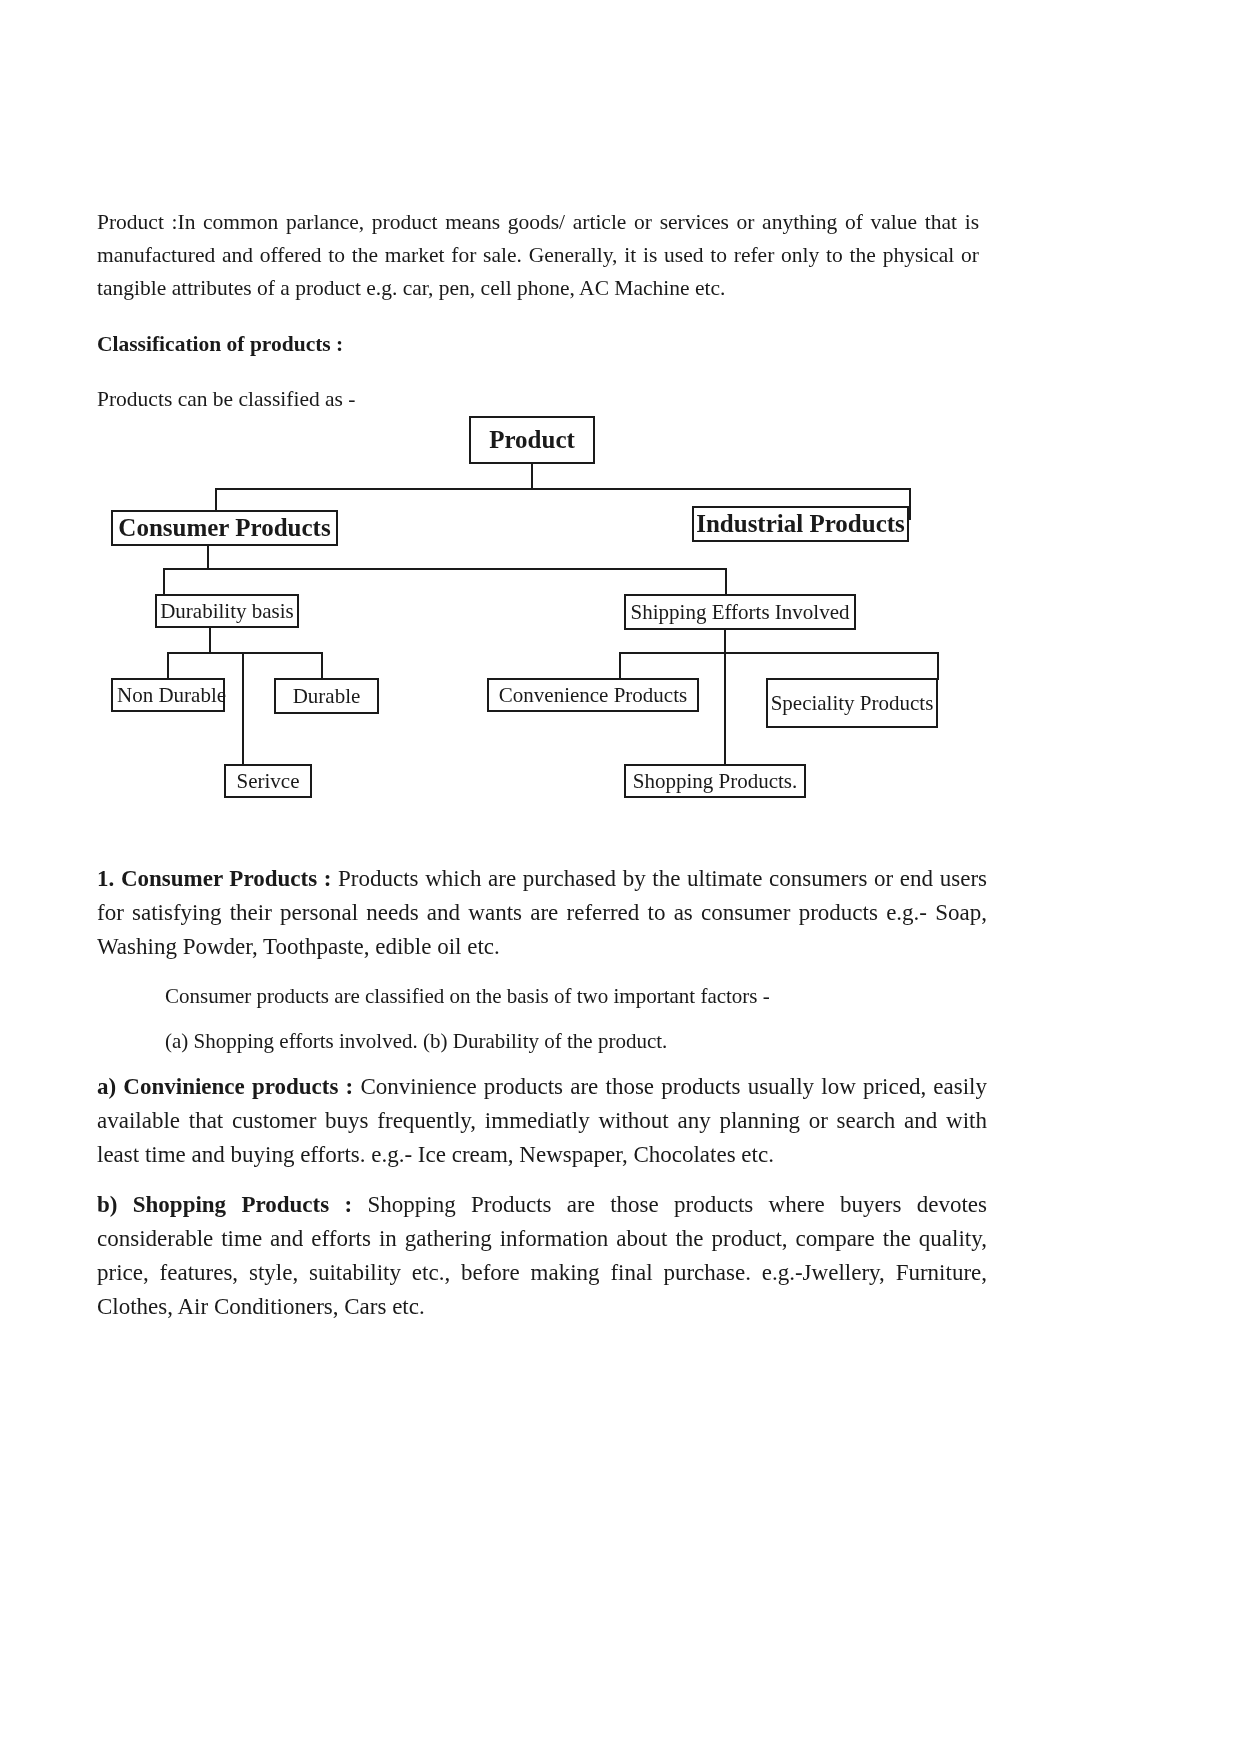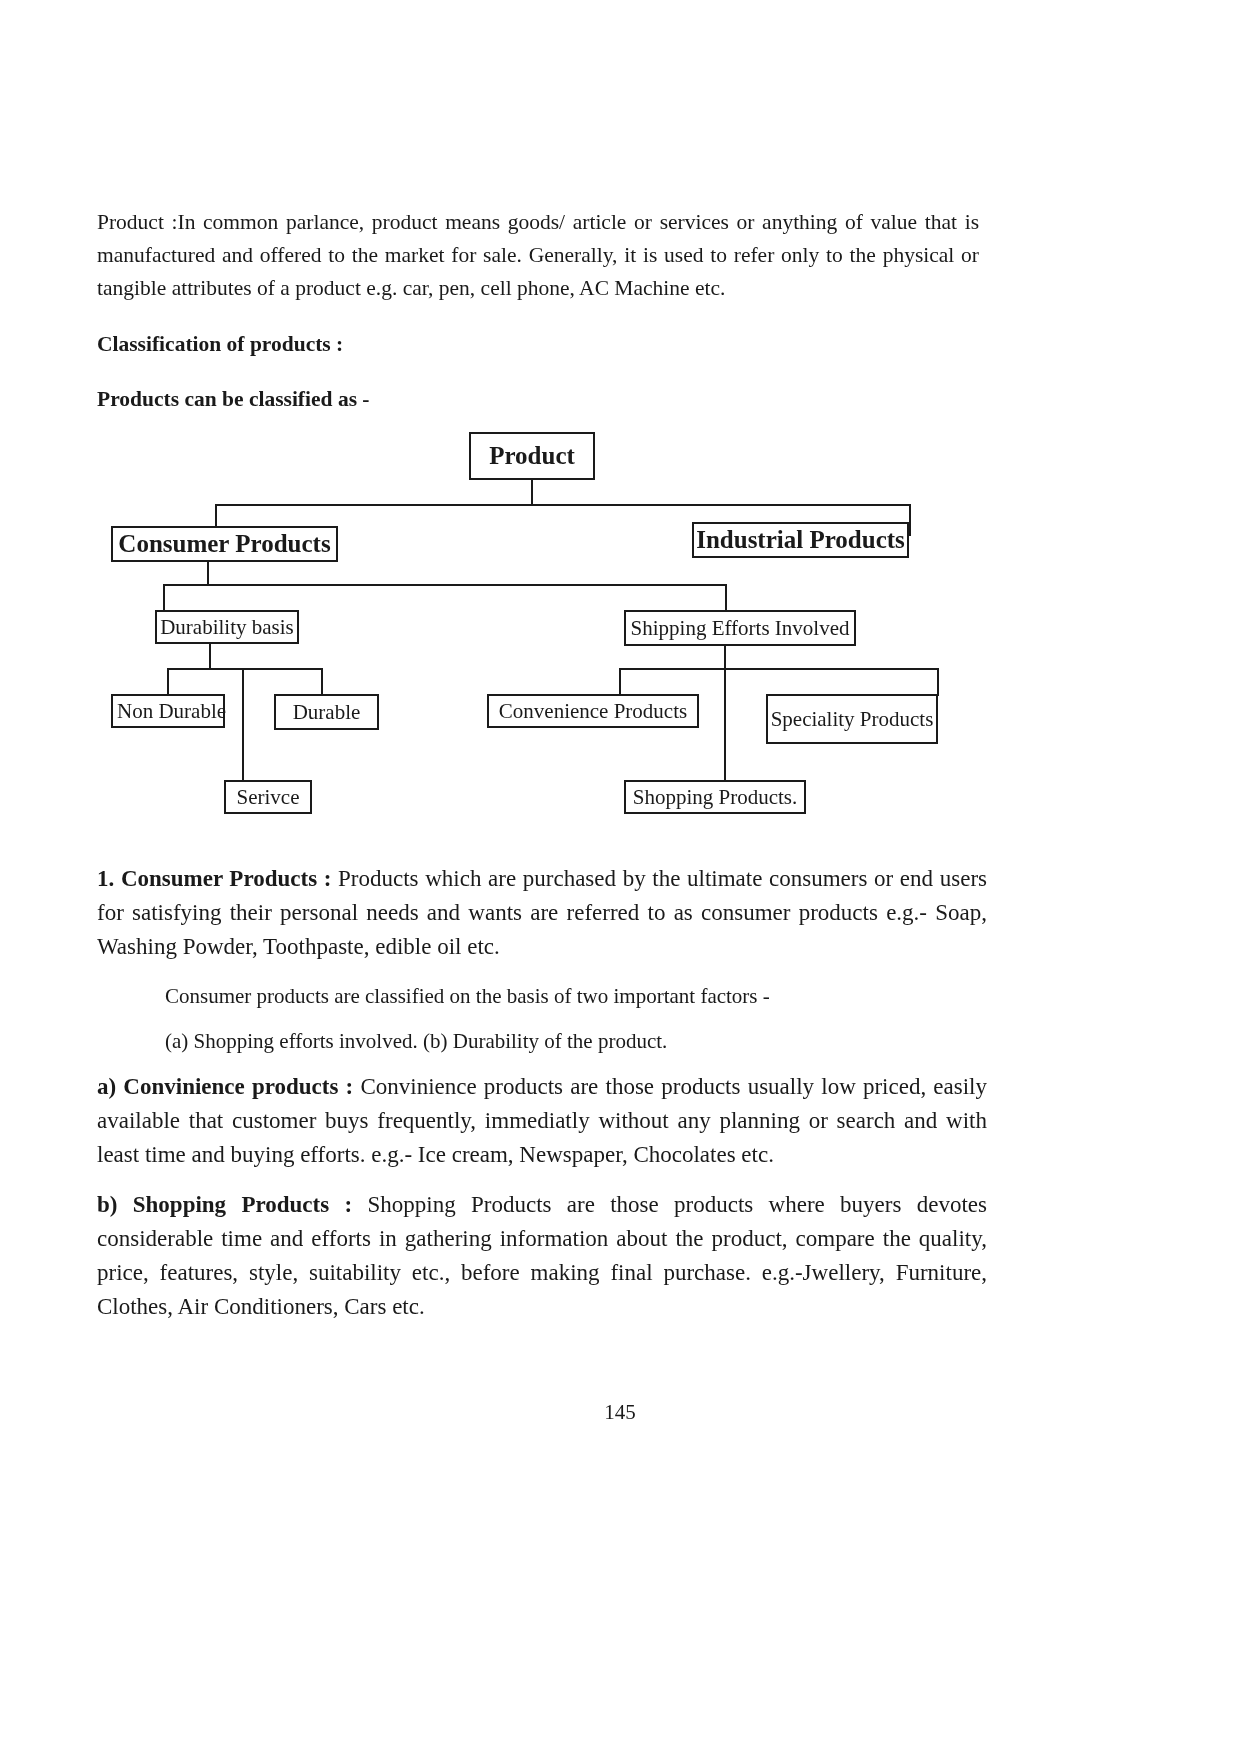--- a/index.html
+++ b/index.html
@@ -46,21 +46,20 @@
     font-weight: bold;
     font-size: 21.5px;
     line-height: 33px;
     margin: 0 0 22px 0;
   }
 
   p.simple {
     margin: 0 0 6px 0;
     font-size: 21.5px;
     line-height: 33px;
-    font-weight: bold;
   }
 
   p.indent {
     margin: 0 0 12px 0;
     padding-left: 68px;
     font-size: 21px;
     line-height: 33px;
   }
 
   p.spaced {
@@ -78,21 +77,21 @@
   }
 
   .lead {
     font-weight: bold;
   }
 
   
   .diagram {
     position: absolute;
     left: 97px;
-    top: 418px;
+    top: 402px;
     width: 900px;
     height: 420px;
   }
 
   .node {
     position: absolute;
     border: 2px solid #1a1a1a;
     background: #ffffff;
     box-sizing: border-box;
     display: flex;
@@ -232,15 +231,14 @@
     <p class="justified">
       <span class="lead">a) Convinience products :</span><span> Convinience products are those products usually low priced, easily available that customer buys frequently, immediatly without any planning or search and with least time and buying efforts. e.g.- Ice cream, Newspaper, Chocolates etc.</span>
     </p>
 
     <p class="justified">
       <span class="lead">b) Shopping Products :</span><span> Shopping Products are those products where buyers devotes considerable time and efforts in gathering information about the product, compare the quality, price, features, style, suitability etc., before making final purchase. e.g.-Jwellery, Furniture, Clothes, Air Conditioners, Cars etc.</span>
     </p>
 
   </div>
 
-  <div class="page-number">145</div>
 
 </div>
 
 </body></html>

